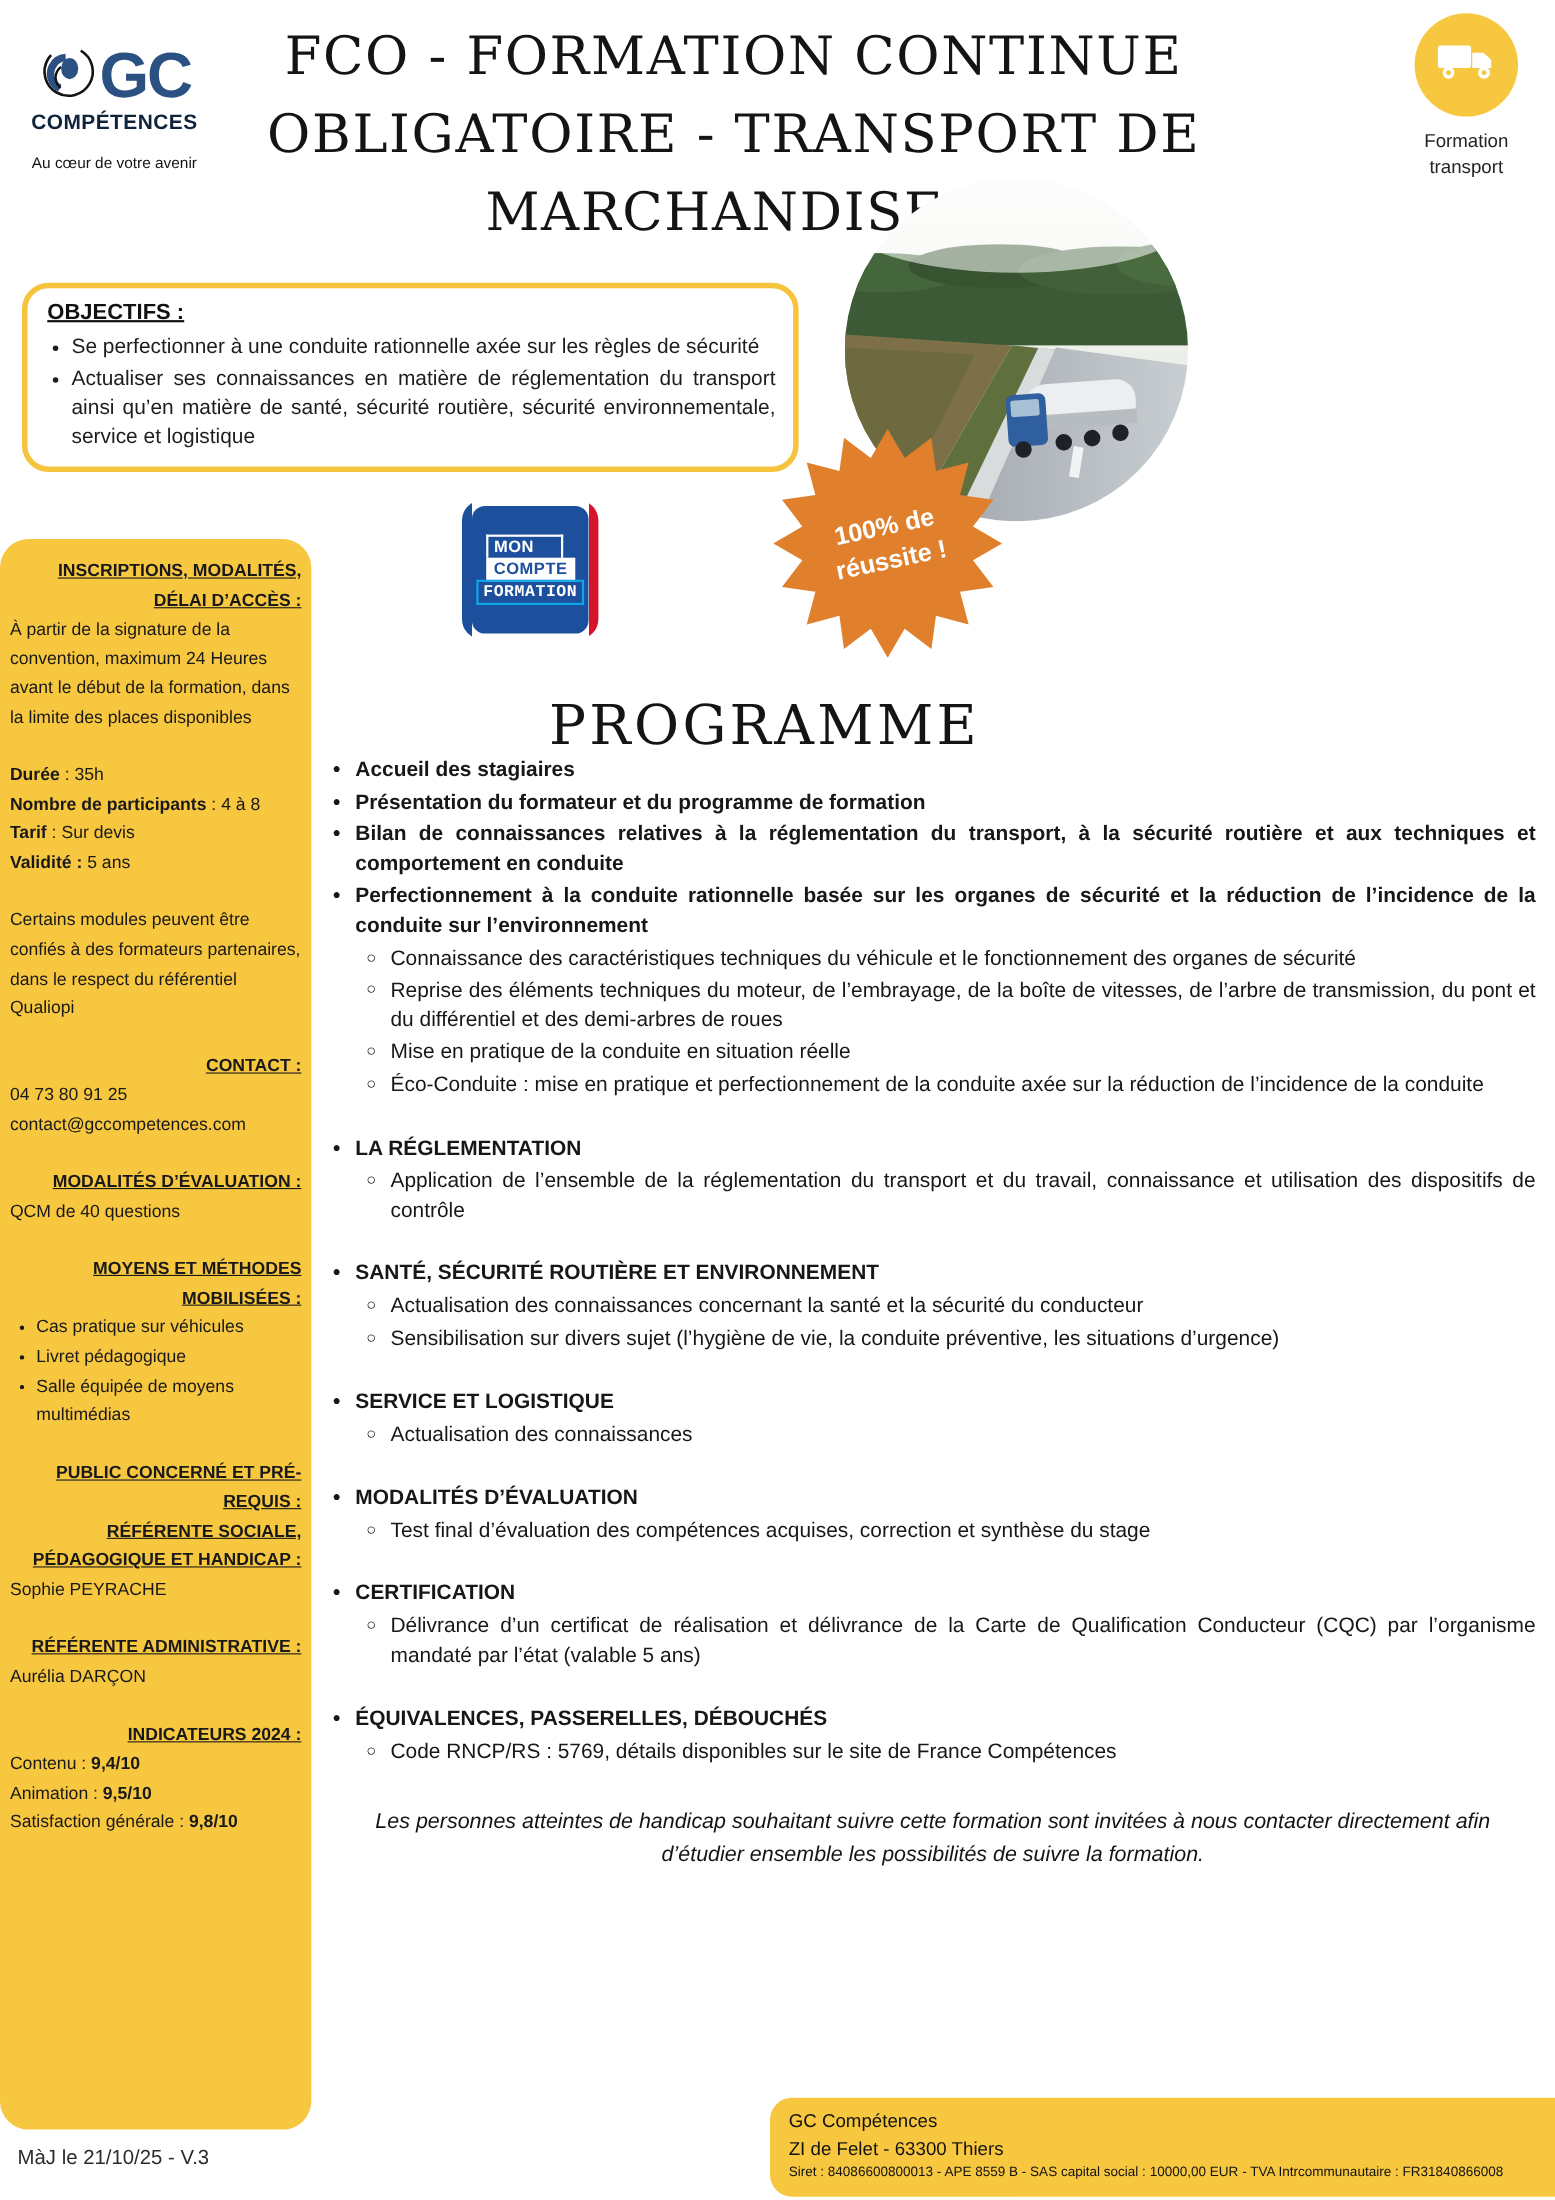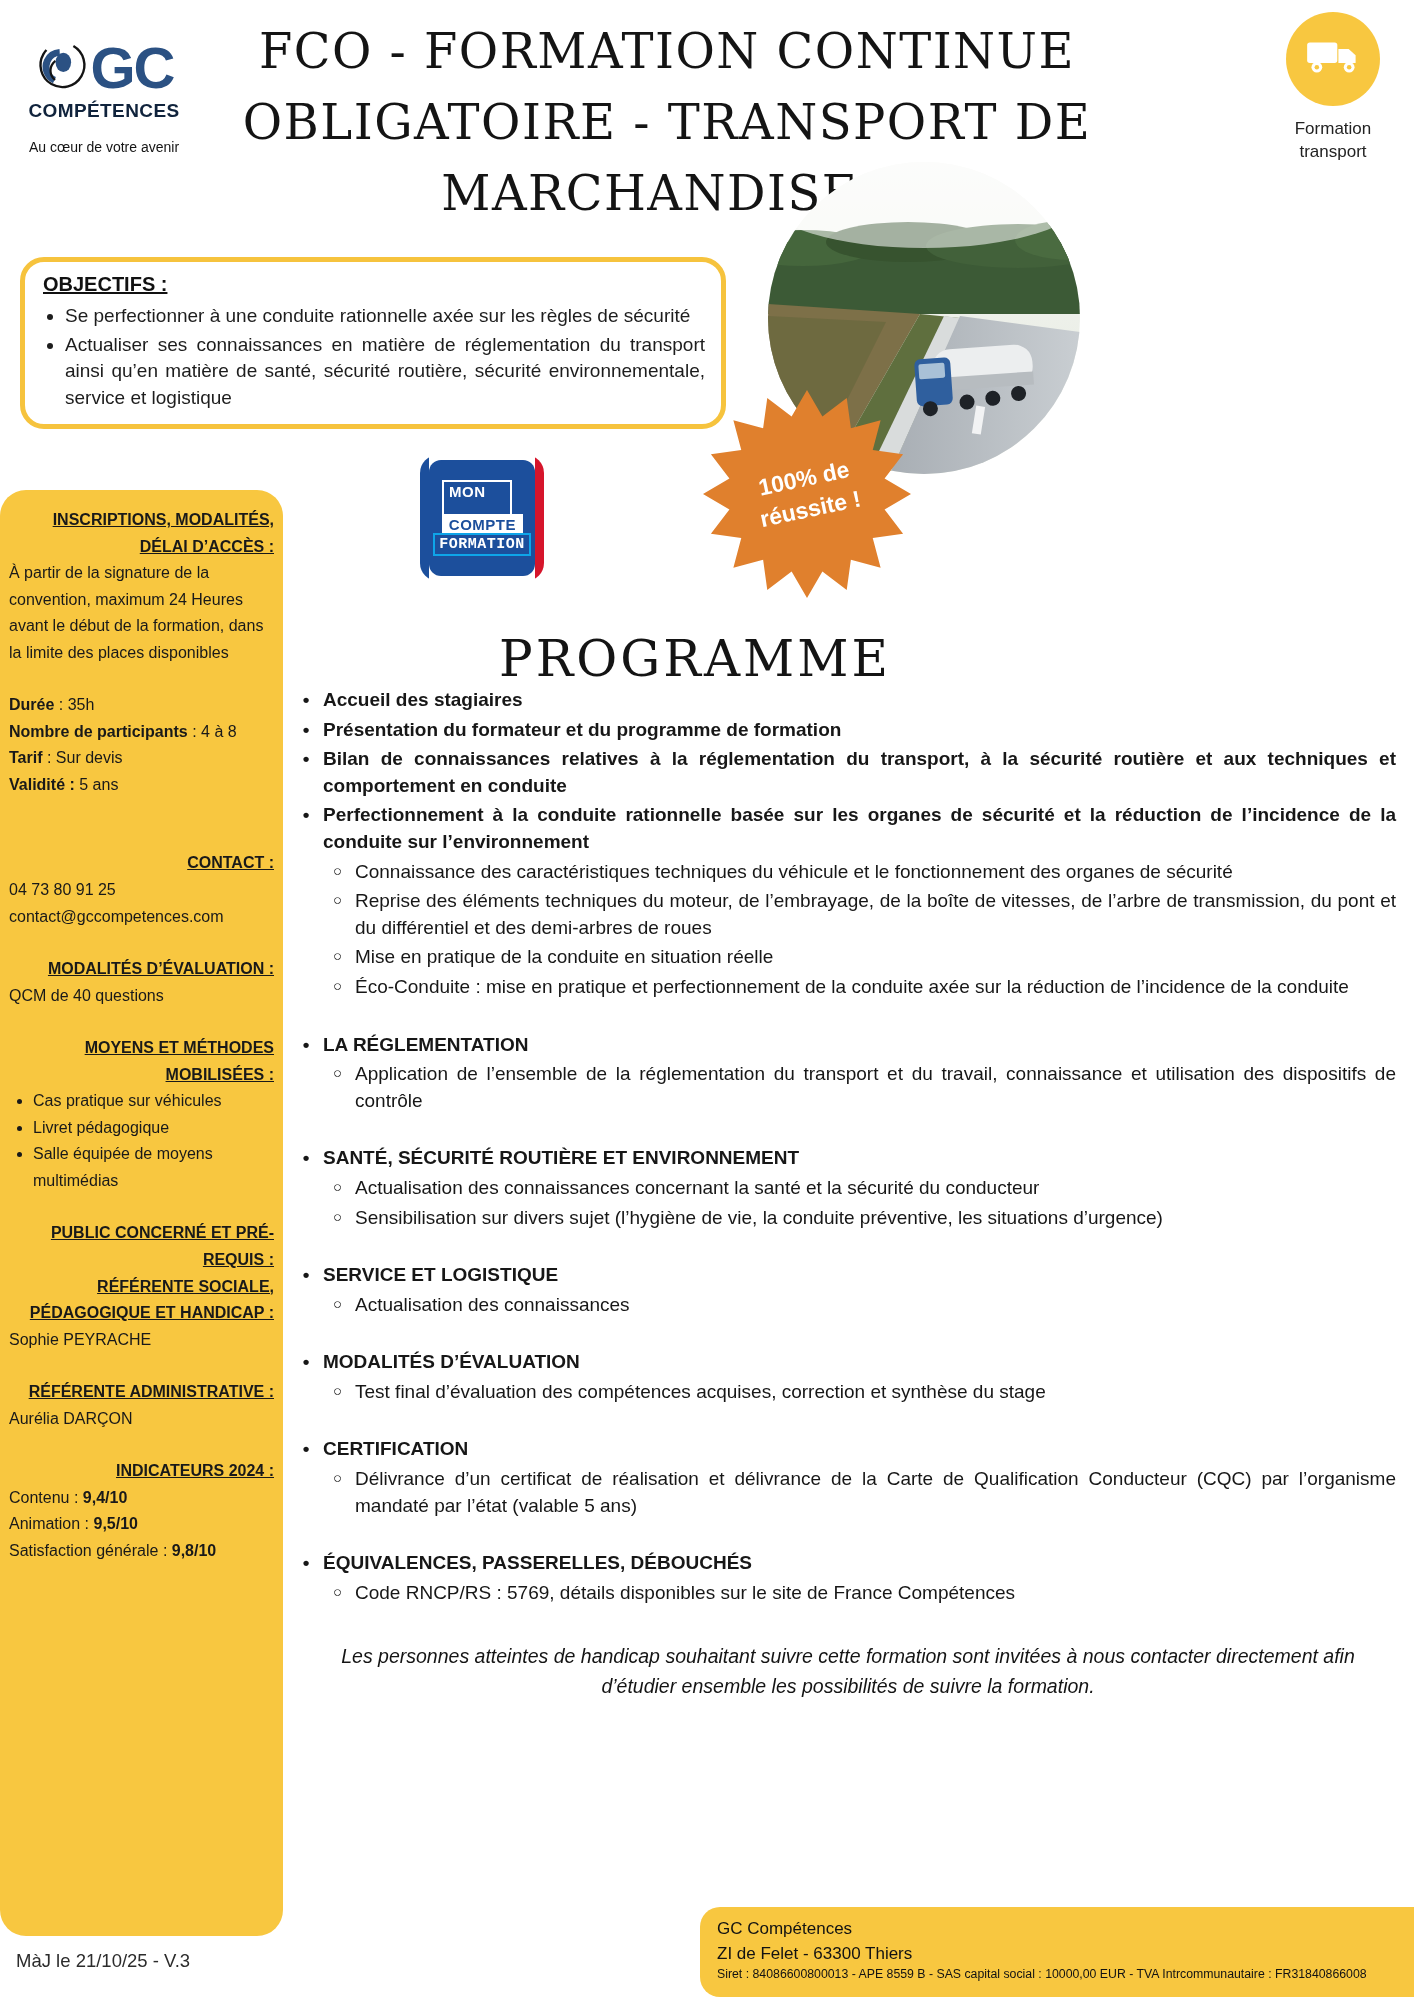--- a/index.html
+++ b/index.html
@@ -36,21 +36,21 @@
     font-size:16px;line-height:1.66;color:#191919;}
   .sb-h{font-weight:bold;text-align:right;text-decoration:underline;}
   .sb-gap{height:26px;}
   .sb-ul{margin:0;padding-left:24px;list-style:disc;}
   
   .mcf{position:absolute;left:420px;top:455px;width:124px;height:126px;border-radius:18px;overflow:hidden;
     background:linear-gradient(90deg,#1C4F9C 0 9px,#ffffff 9px calc(100% - 9px),#D6152B calc(100% - 9px) 100%);}
   .mcf-in{position:absolute;left:9px;right:9px;top:5px;bottom:5px;background:#1C4F9C;border-radius:12px;
     display:flex;flex-direction:column;justify-content:center;align-items:stretch;padding:6px 5px;}
   .mcf-l{font-weight:bold;font-size:15px;letter-spacing:.5px;line-height:1.15;}
-  .mcf-mon{color:#fff;border:2px solid #fff;align-self:flex-start;margin-left:8px;padding:1px 24px 14px 5px;border-bottom:none;}
+  .mcf-mon{color:#fff;border:2px solid #fff;align-self:flex-start;margin-left:8px;padding:1px 24px 1px 5px;border-bottom:none;}
   .mcf-compte{color:#1C4F9C;background:#fff;align-self:flex-end;margin-right:7px;padding:2px 7px;}
   .mcf-formation{color:#fff;border:2px solid #0ea5e9;align-self:center;margin-top:-2px;padding:1px 4px;font-family:Liberation Mono, monospace;}
   
   .burst{position:absolute;left:703px;top:390px;width:208px;height:208px;background:#E0802D;
     display:flex;align-items:center;justify-content:center;
     clip-path:polygon(50% 0%,57.4% 12.7%,69.1% 3.8%,71.1% 18.4%,85.4% 14.6%,81.6% 28.9%,96.2% 30.9%,87.3% 42.6%,100% 50%,87.3% 57.4%,96.2% 69.1%,81.6% 71.1%,85.4% 85.4%,71.1% 81.6%,69.1% 96.2%,57.4% 87.3%,50% 100%,42.6% 87.3%,30.9% 96.2%,28.9% 81.6%,14.6% 85.4%,18.4% 71.1%,3.8% 69.1%,12.7% 57.4%,0% 50%,12.7% 42.6%,3.8% 30.9%,18.4% 28.9%,14.6% 14.6%,28.9% 18.4%,30.9% 3.8%,42.6% 12.7%);}
   .burst-txt{transform:rotate(-12deg);color:#fff;font-weight:bold;font-size:23px;line-height:1.35;text-align:center;}
   
   .prog-title{position:absolute;left:295px;top:630px;width:800px;text-align:center;
     font-family:"DejaVu Serif", serif;font-weight:400;font-size:50px;letter-spacing:3px;color:#141414;}
@@ -157,20 +157,21 @@
 
 <div class="sidebar">
     <div class="sb-h">INSCRIPTIONS, MODALITÉS, DÉLAI D’ACCÈS :</div>
     <div class="sb-p">À partir de la signature de la convention, maximum 24 Heures avant le début de la formation, dans la limite des places disponibles</div>
     <div class="sb-gap"></div>
     <div class="sb-p"><b>Durée</b> : 35h</div>
     <div class="sb-p"><b>Nombre de participants</b> : 4 à 8</div>
     <div class="sb-p"><b>Tarif</b> : Sur devis</div>
     <div class="sb-p"><b>Validité :</b>  5 ans</div>
     <div class="sb-gap"></div>
+    <div class="sb-p">Certains modules peuvent être confiés à des formateurs partenaires, dans le respect du référentiel Qualiopi</div>
     <div class="sb-gap"></div>
     <div class="sb-h">CONTACT :</div>
     <div class="sb-p">04 73 80 91 25</div>
     <div class="sb-p">contact@gccompetences.com</div>
     <div class="sb-gap"></div>
     <div class="sb-h">MODALITÉS D’ÉVALUATION :</div>
     <div class="sb-p">QCM de 40 questions</div>
     <div class="sb-gap"></div>
     <div class="sb-h">MOYENS ET MÉTHODES MOBILISÉES :</div>
     <ul class="sb-ul">

